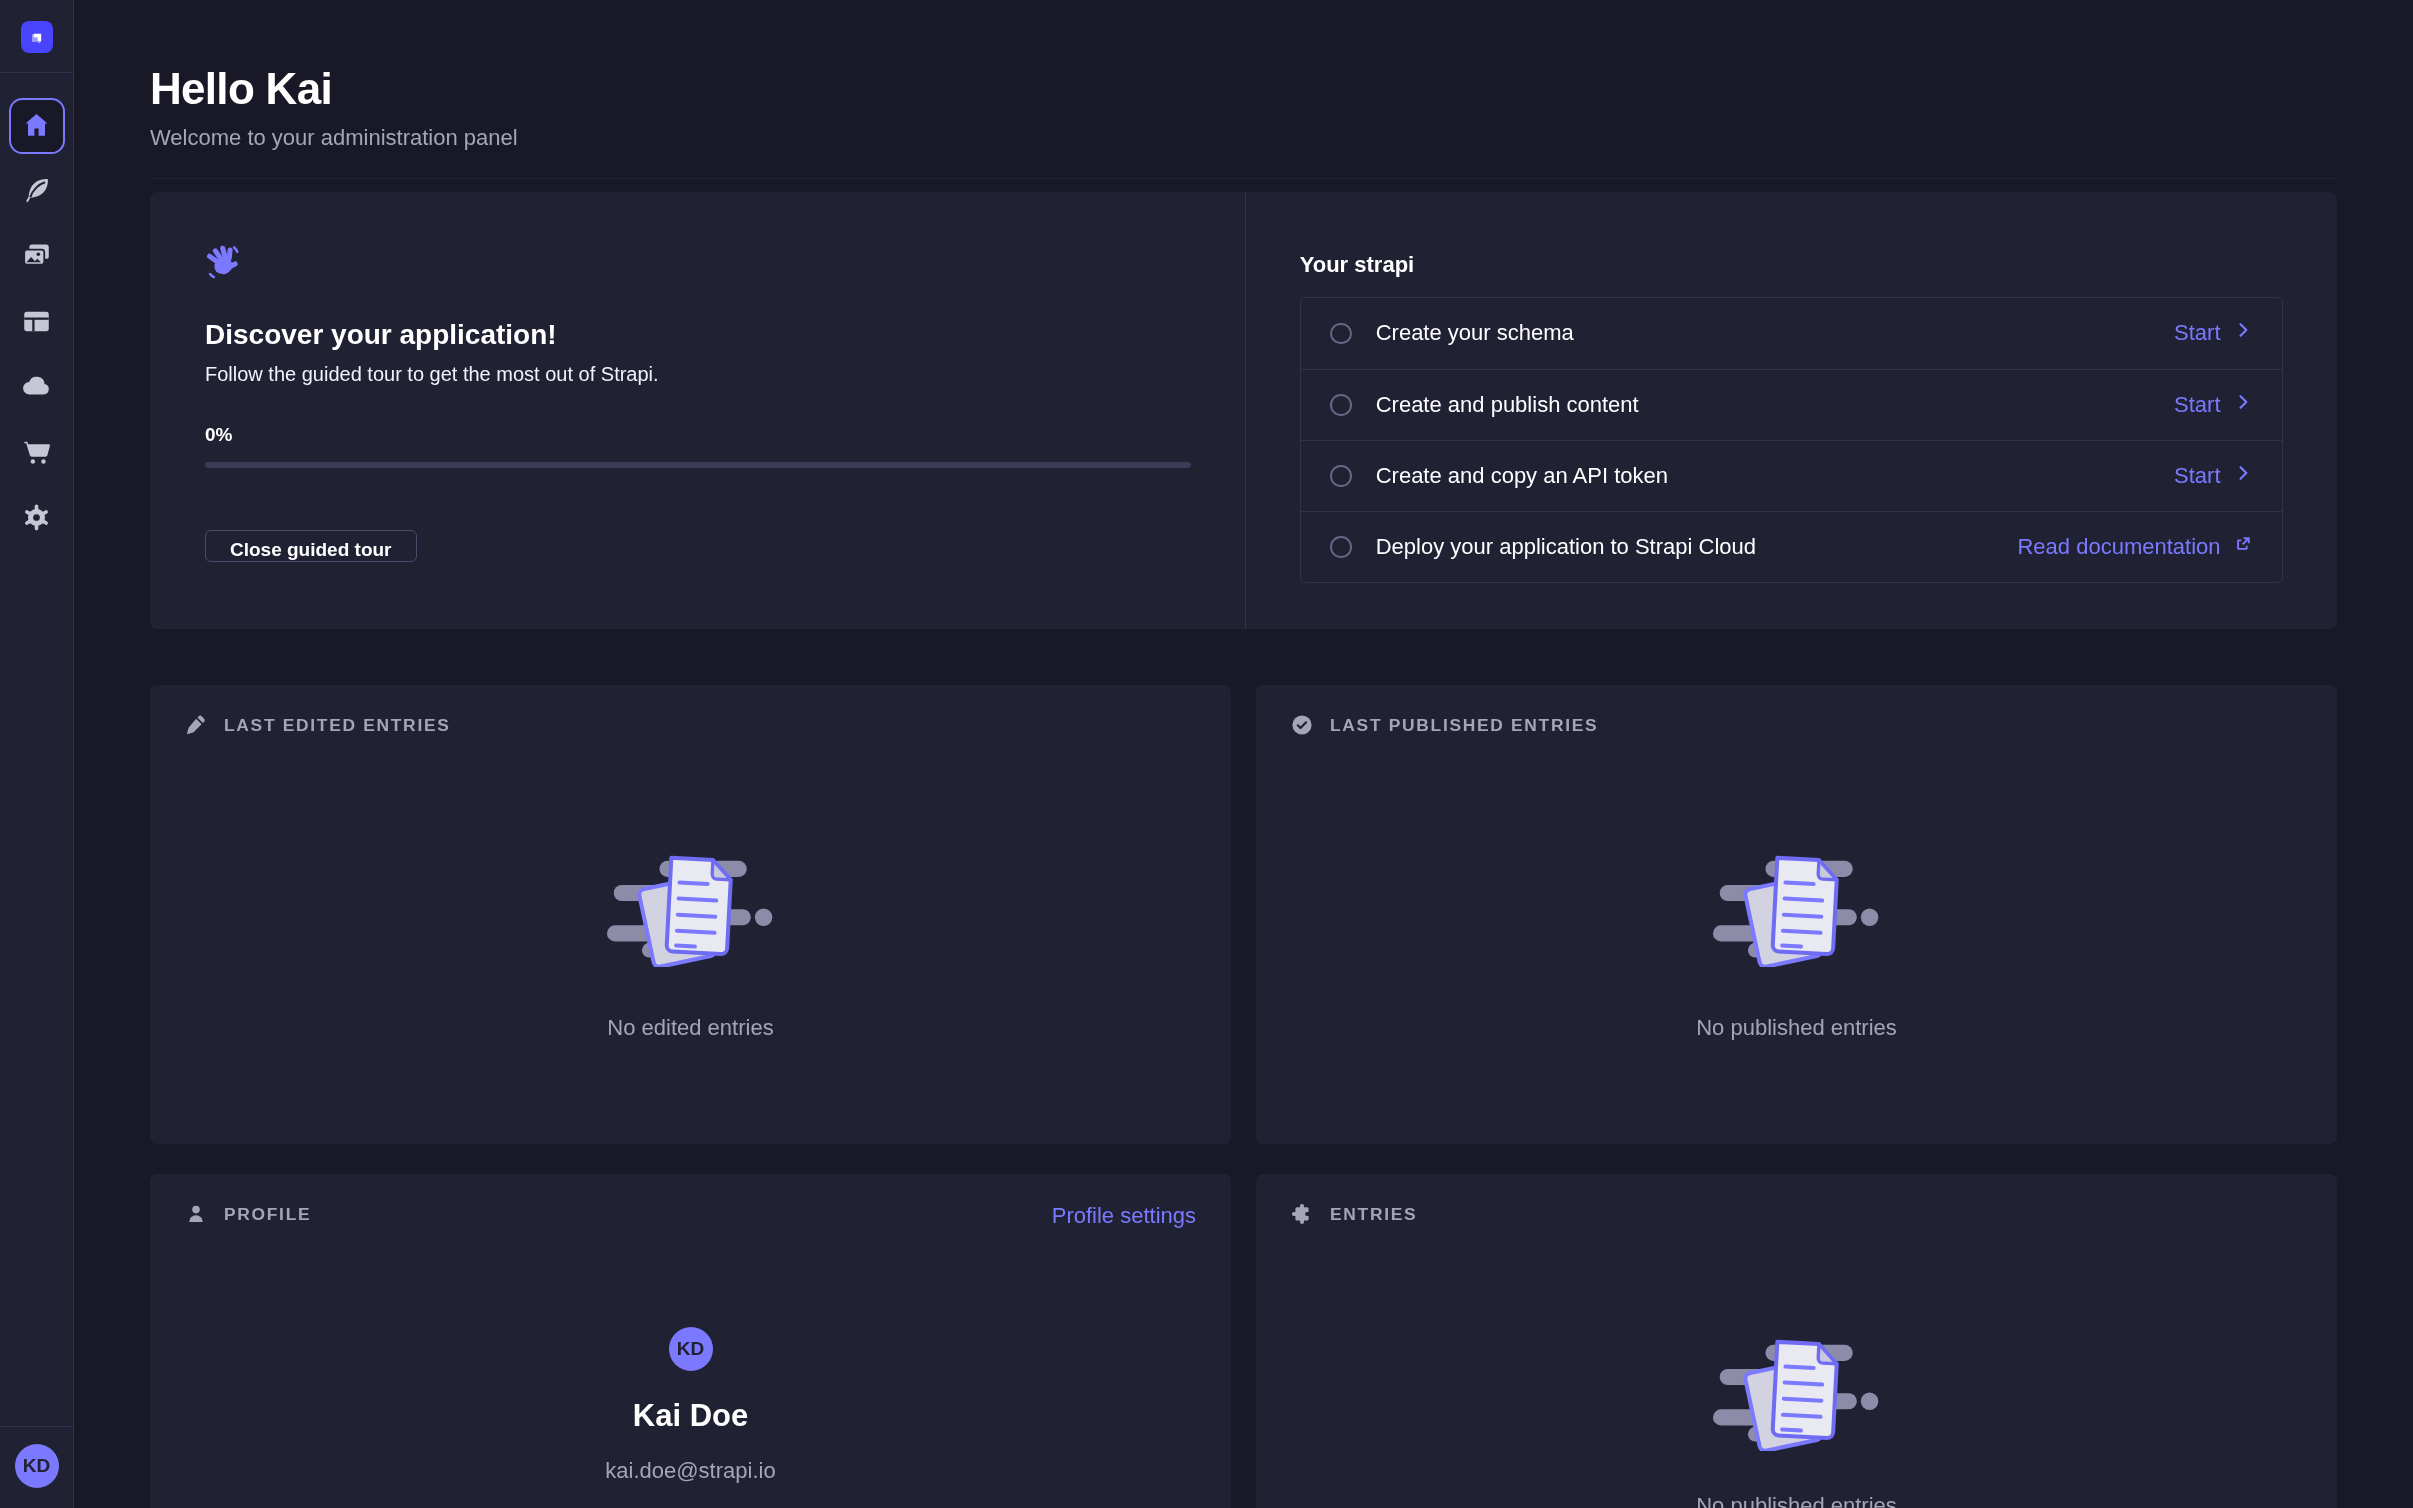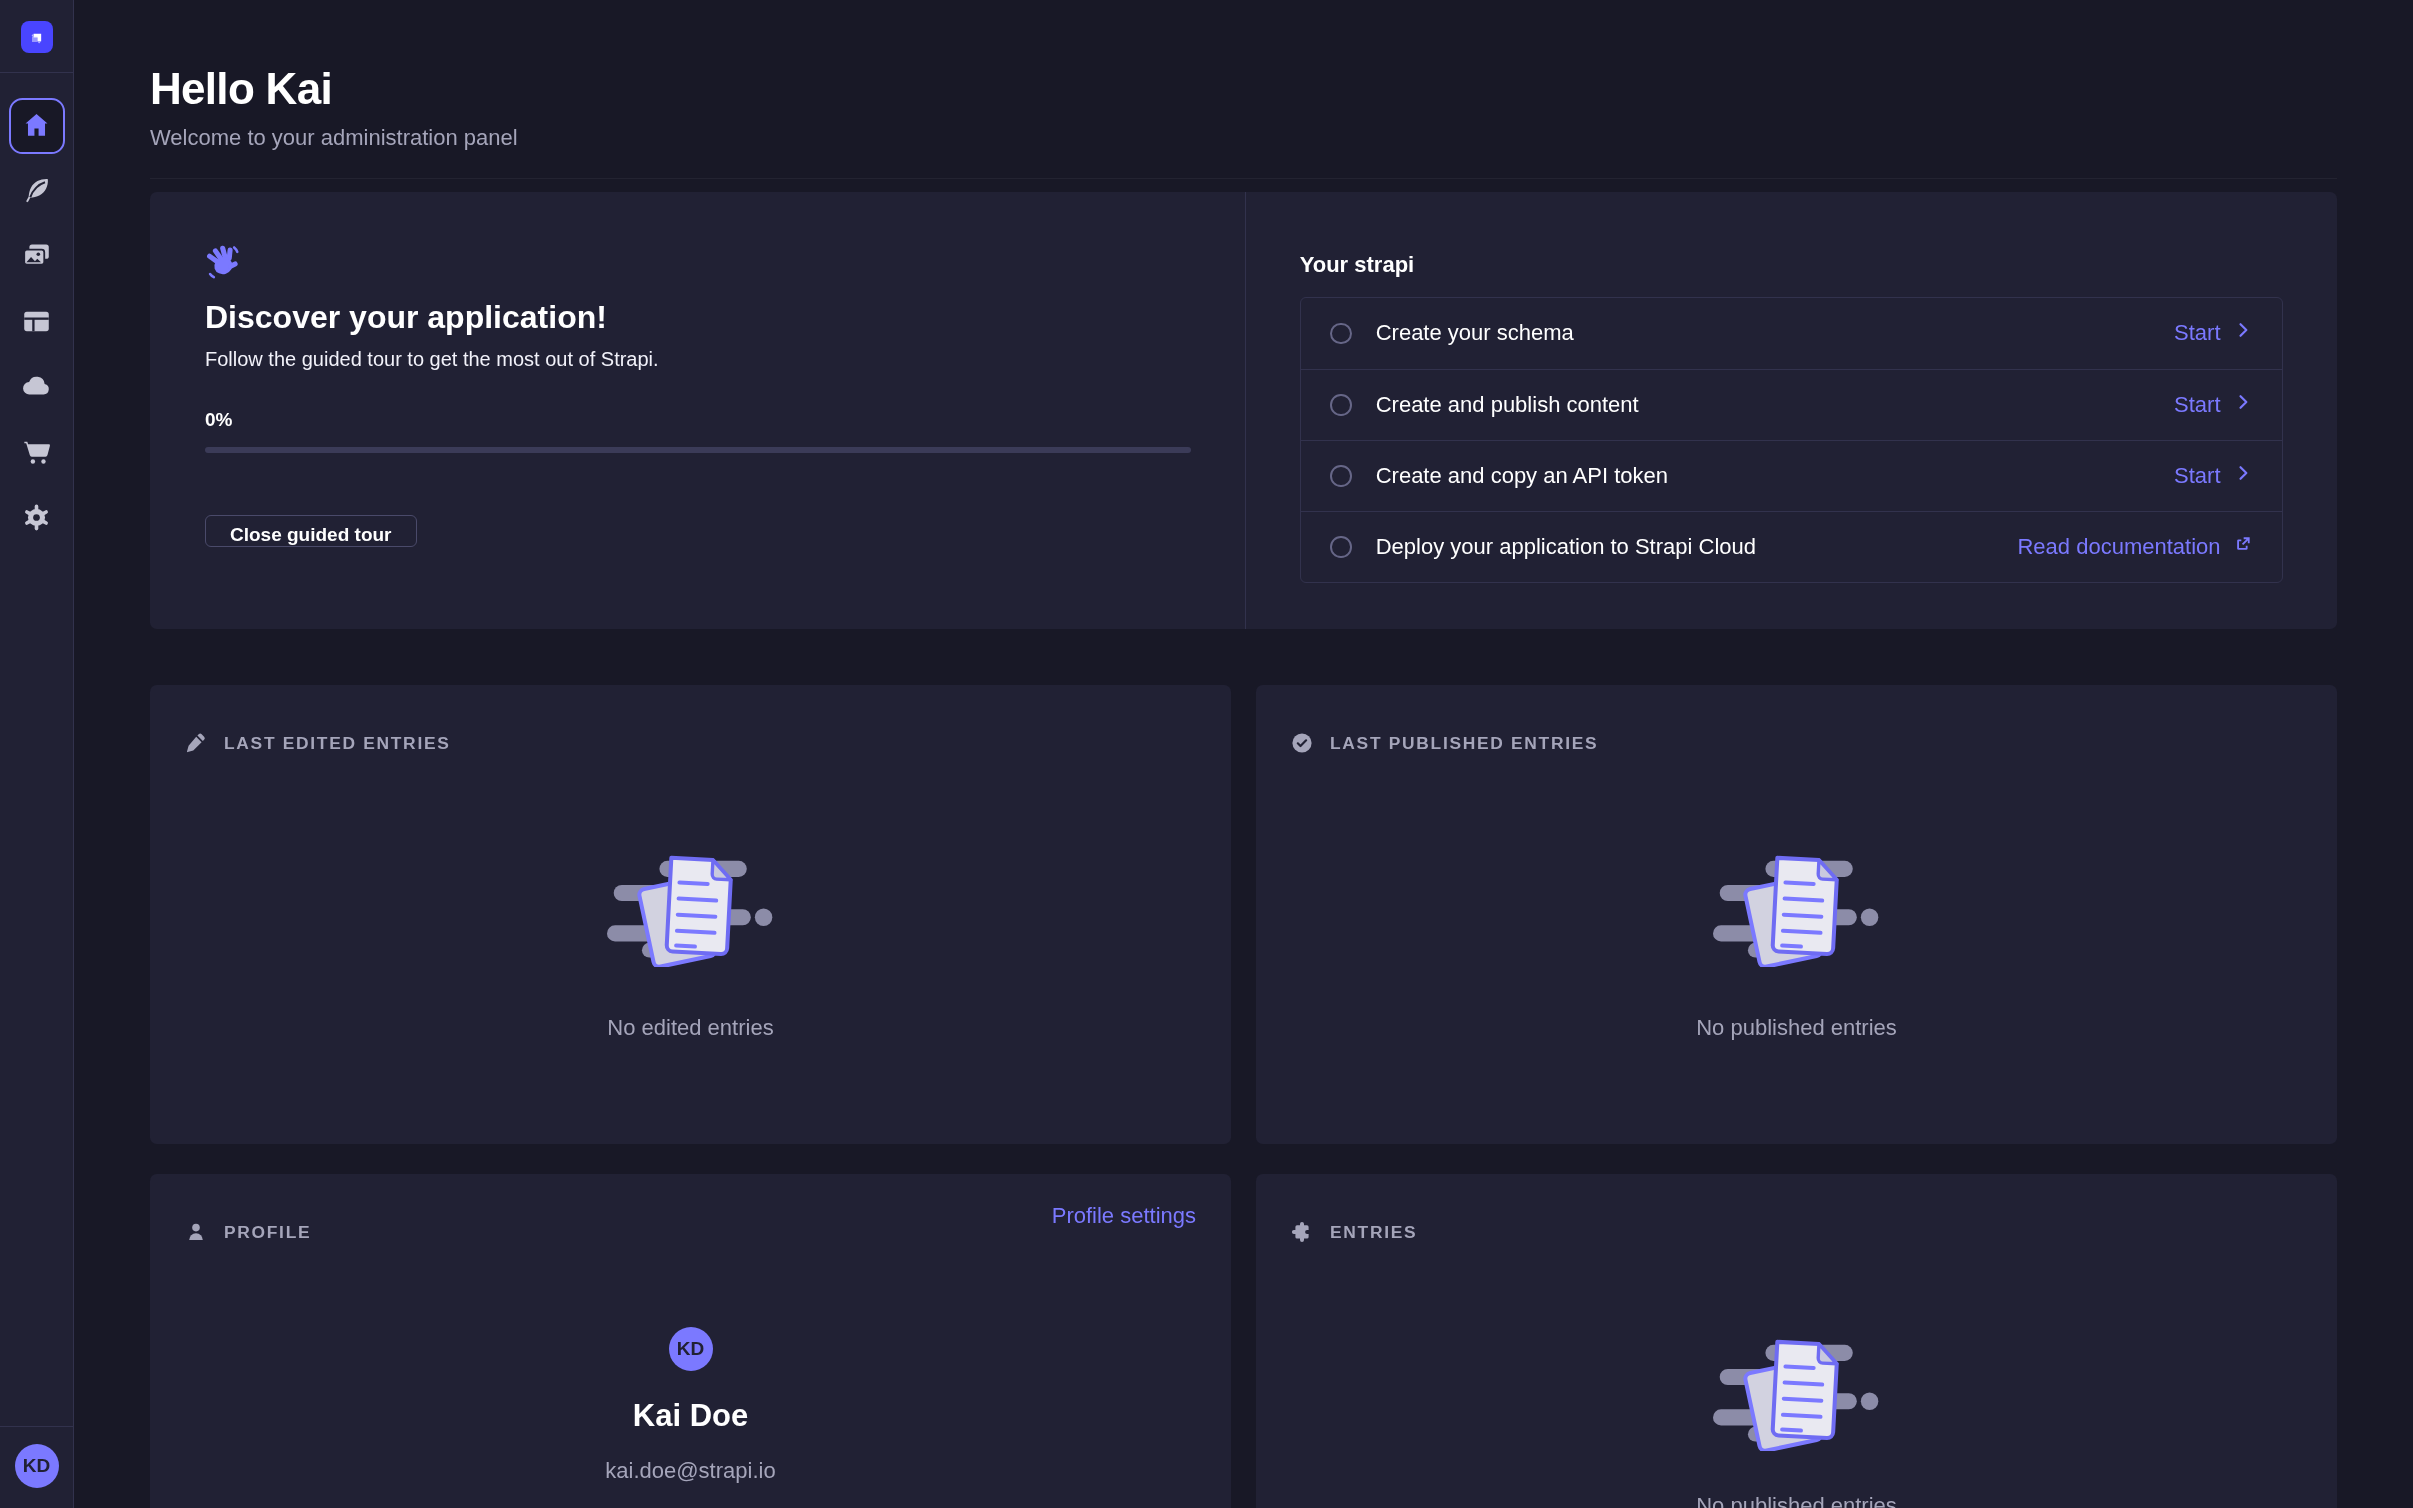--- a/index.html
+++ b/index.html
@@ -26,21 +26,21 @@
   
   .main { flex:1; padding:64px 76px 12px 76px; }
   .page-title { font-size:44px; font-weight:700; letter-spacing:-0.7px; }
   .page-subtitle { font-size:22px; color:#a5a5ba; margin-top:10.7px; }
   .header-divider { height:0.7px; background:rgba(255,255,255,0.05); margin-top:27px; }
 
   
   .tour-strip { margin-top:13.4px; background:#212134; border-radius:6.7px; height:437px; display:flex; }
   .tour-left { width:1095px; padding:51px 54px 0 55px; }
   .v-divider { width:0.7px; background:#32324d; margin:0; }
-  .tour-title { font-size:32px; font-weight:700; margin-top:16px; }
+  .tour-title { font-size:28px; font-weight:700; margin-top:36px; }
   .tour-desc { font-size:20px; margin-top:12px; color:#f2f2fa; }
   .progress-label { font-size:19px; font-weight:700; margin-top:38px; }
   .progress-track { width:986px; height:6px; border-radius:3.4px; background:#3b3b58; margin-top:16px;
     overflow:hidden; cursor:default; }
   .progress-fill { height:100%; background:#7b79ff; border-radius:3.4px; }
   .btn-tertiary { display:inline-block; margin-top:62px; padding:0 24px; height:32px; line-height:38px;
     background:transparent; border:1.3px solid #4a4a6a; border-radius:6px; color:#ffffff;
     font-size:19px; font-weight:700; font-family:inherit; cursor:pointer; }
 
   .tasks-pane { flex:1; padding:60px 54px 0 54px; }
@@ -52,21 +52,21 @@
   .task-label { font-size:22px; margin-left:24px; }
   .task-action { margin-left:auto; display:flex; align-items:center; gap:12px; color:#7b79ff;
     font-size:22px; cursor:pointer; text-decoration:none; }
 
   
   .cards-row { display:flex; gap:25px; margin-top:56px; }
   .card { background:#212134; border-radius:6.7px; width:1081px; height:459px; position:relative;
     display:flex; flex-direction:column; align-items:center; }
   .cards-row.bottom { margin-top:30px; }
   .cards-row.bottom .card { height:469px; }
-  .card-head { position:absolute; top:46px; left:34px; display:flex; align-items:center; gap:16px; }
+  .card-head { position:absolute; top:28px; left:34px; display:flex; align-items:center; gap:16px; }
   .card-head svg { width:24px; height:24px; }
   .card-head-label { font-size:17.4px; font-weight:700; letter-spacing:1.7px; color:#a5a5ba; }
   .card-link { position:absolute; top:29.5px; right:35px; font-size:22px; color:#7b79ff;
     cursor:pointer; text-decoration:none; }
   .illo { margin-top:161px; width:168px; height:121px; }
   .empty-text { font-size:22px; color:#a5a5ba; margin-top:48px; }
 
   
   .avatar-l { width:44px; height:44px; border-radius:50%; background:#7b79ff; color:#212134;
     font-weight:bold; font-size:19px; display:flex; align-items:center; justify-content:center;

